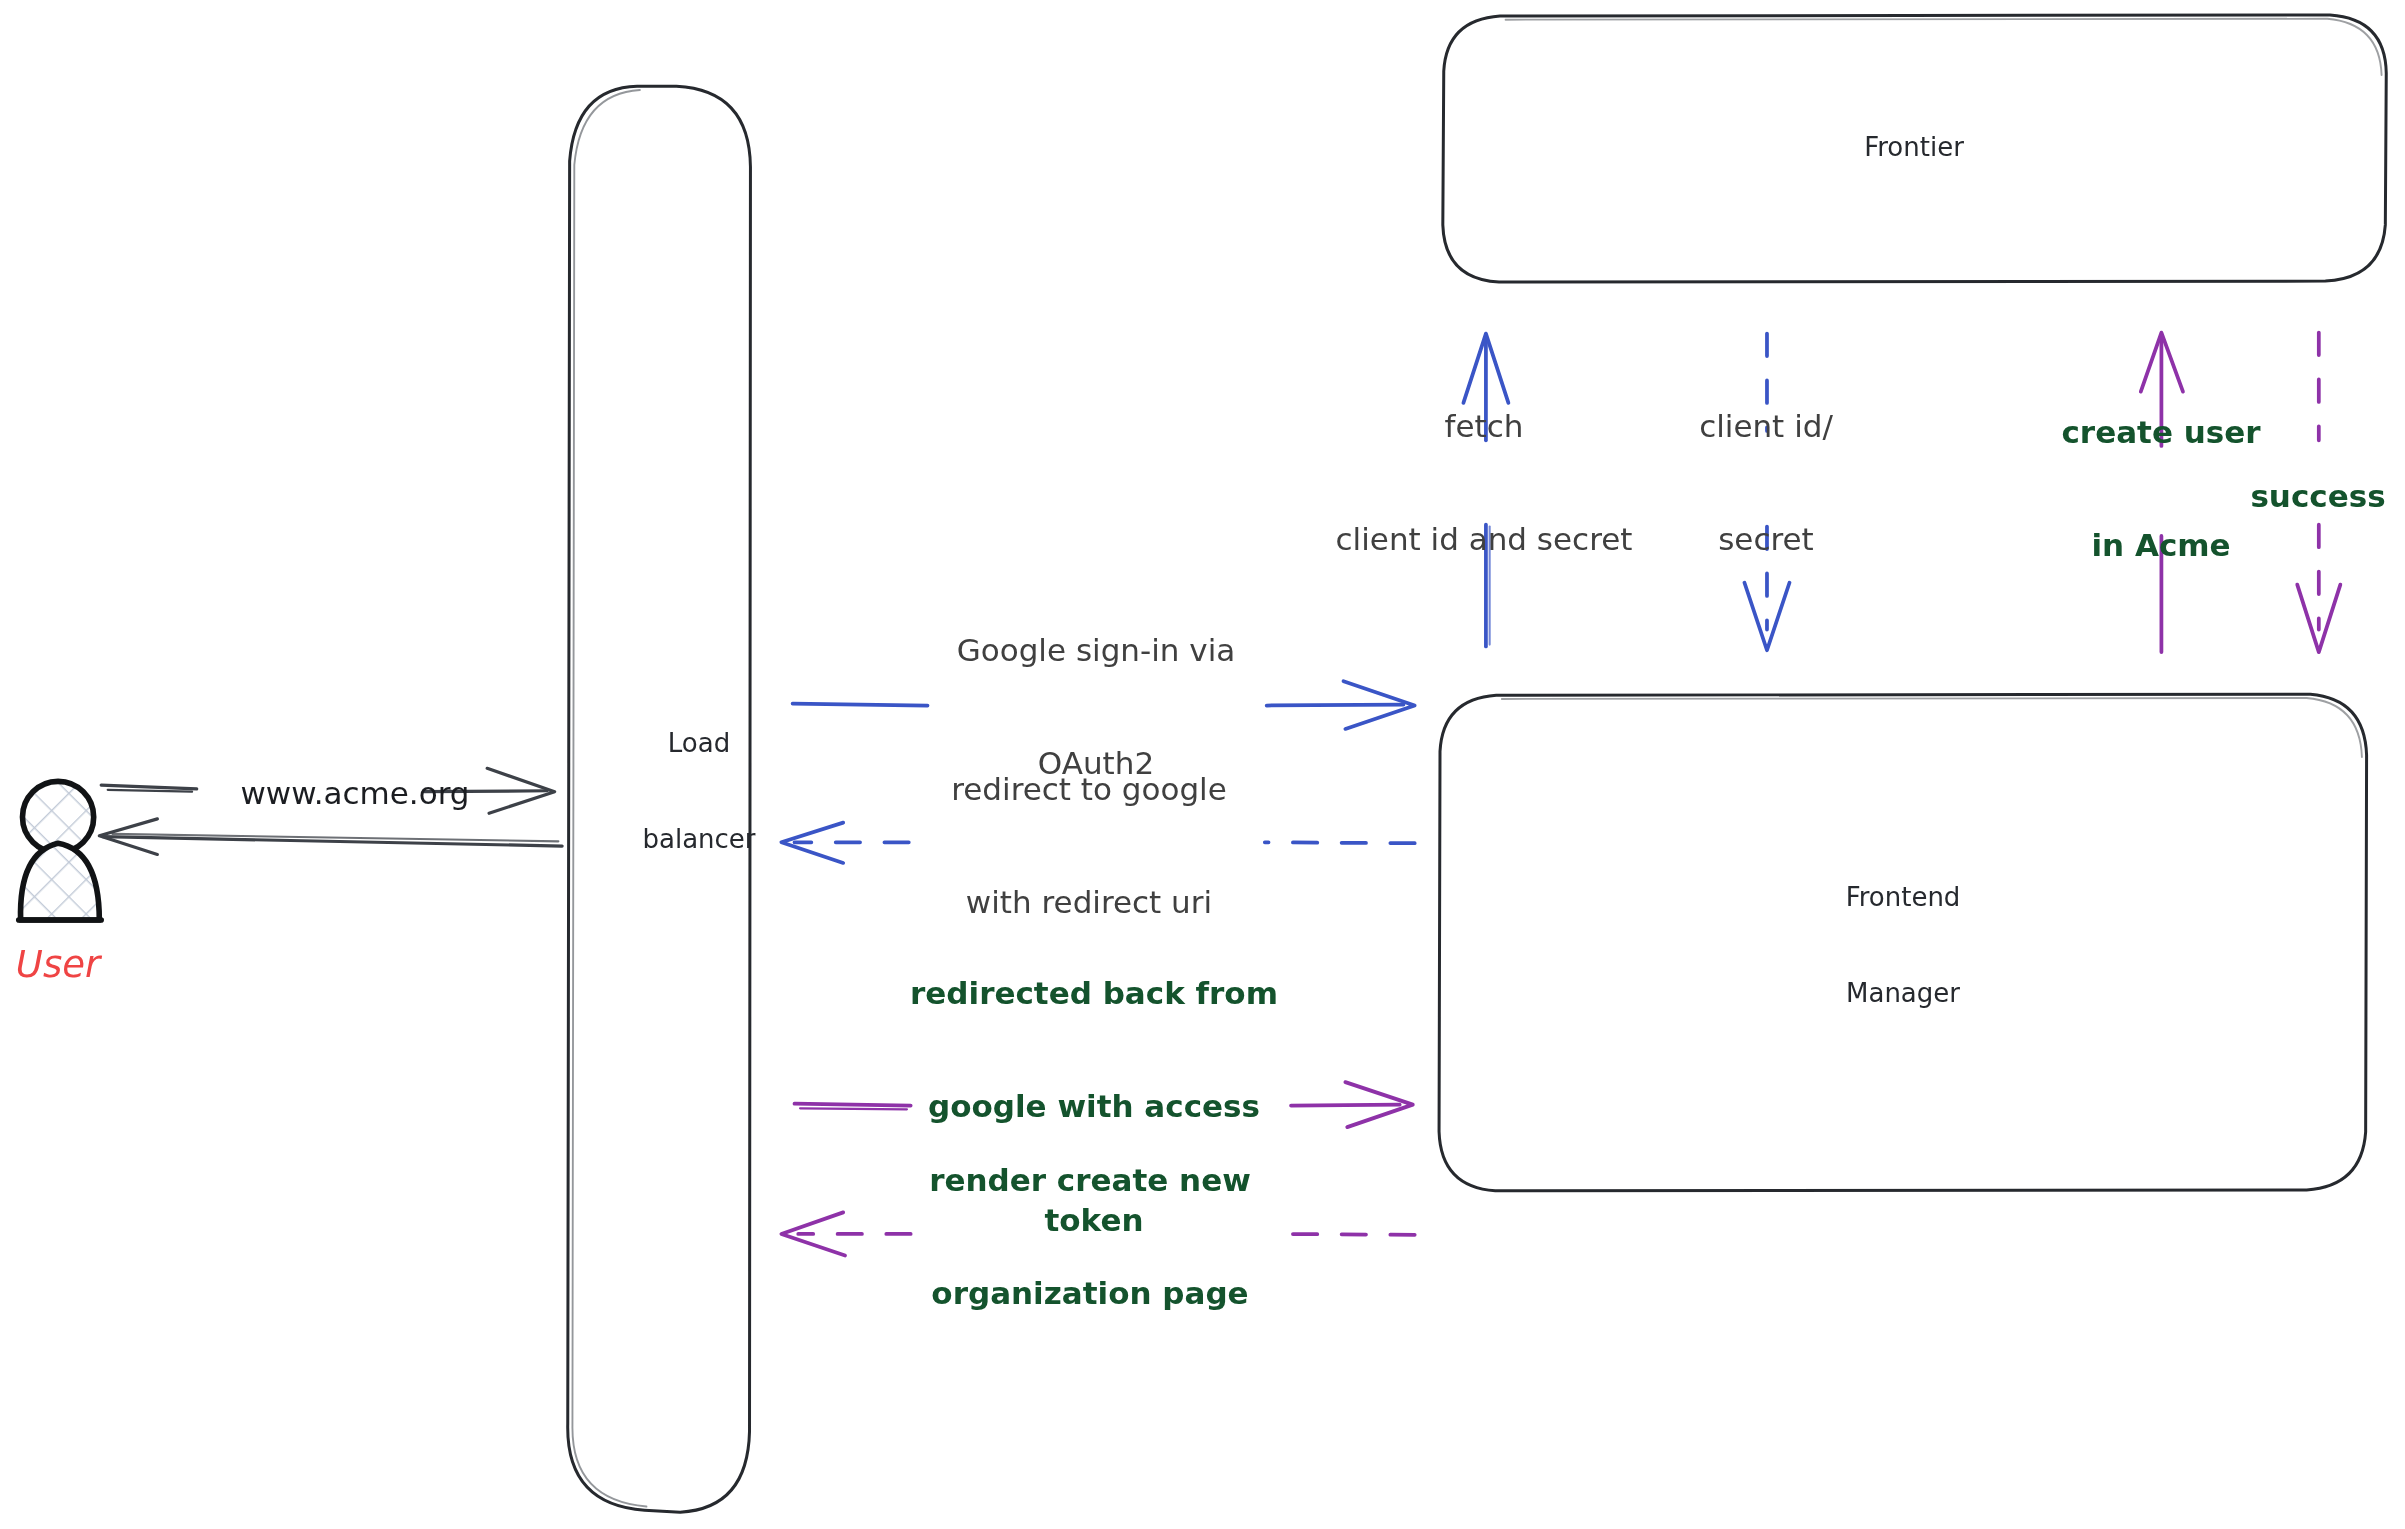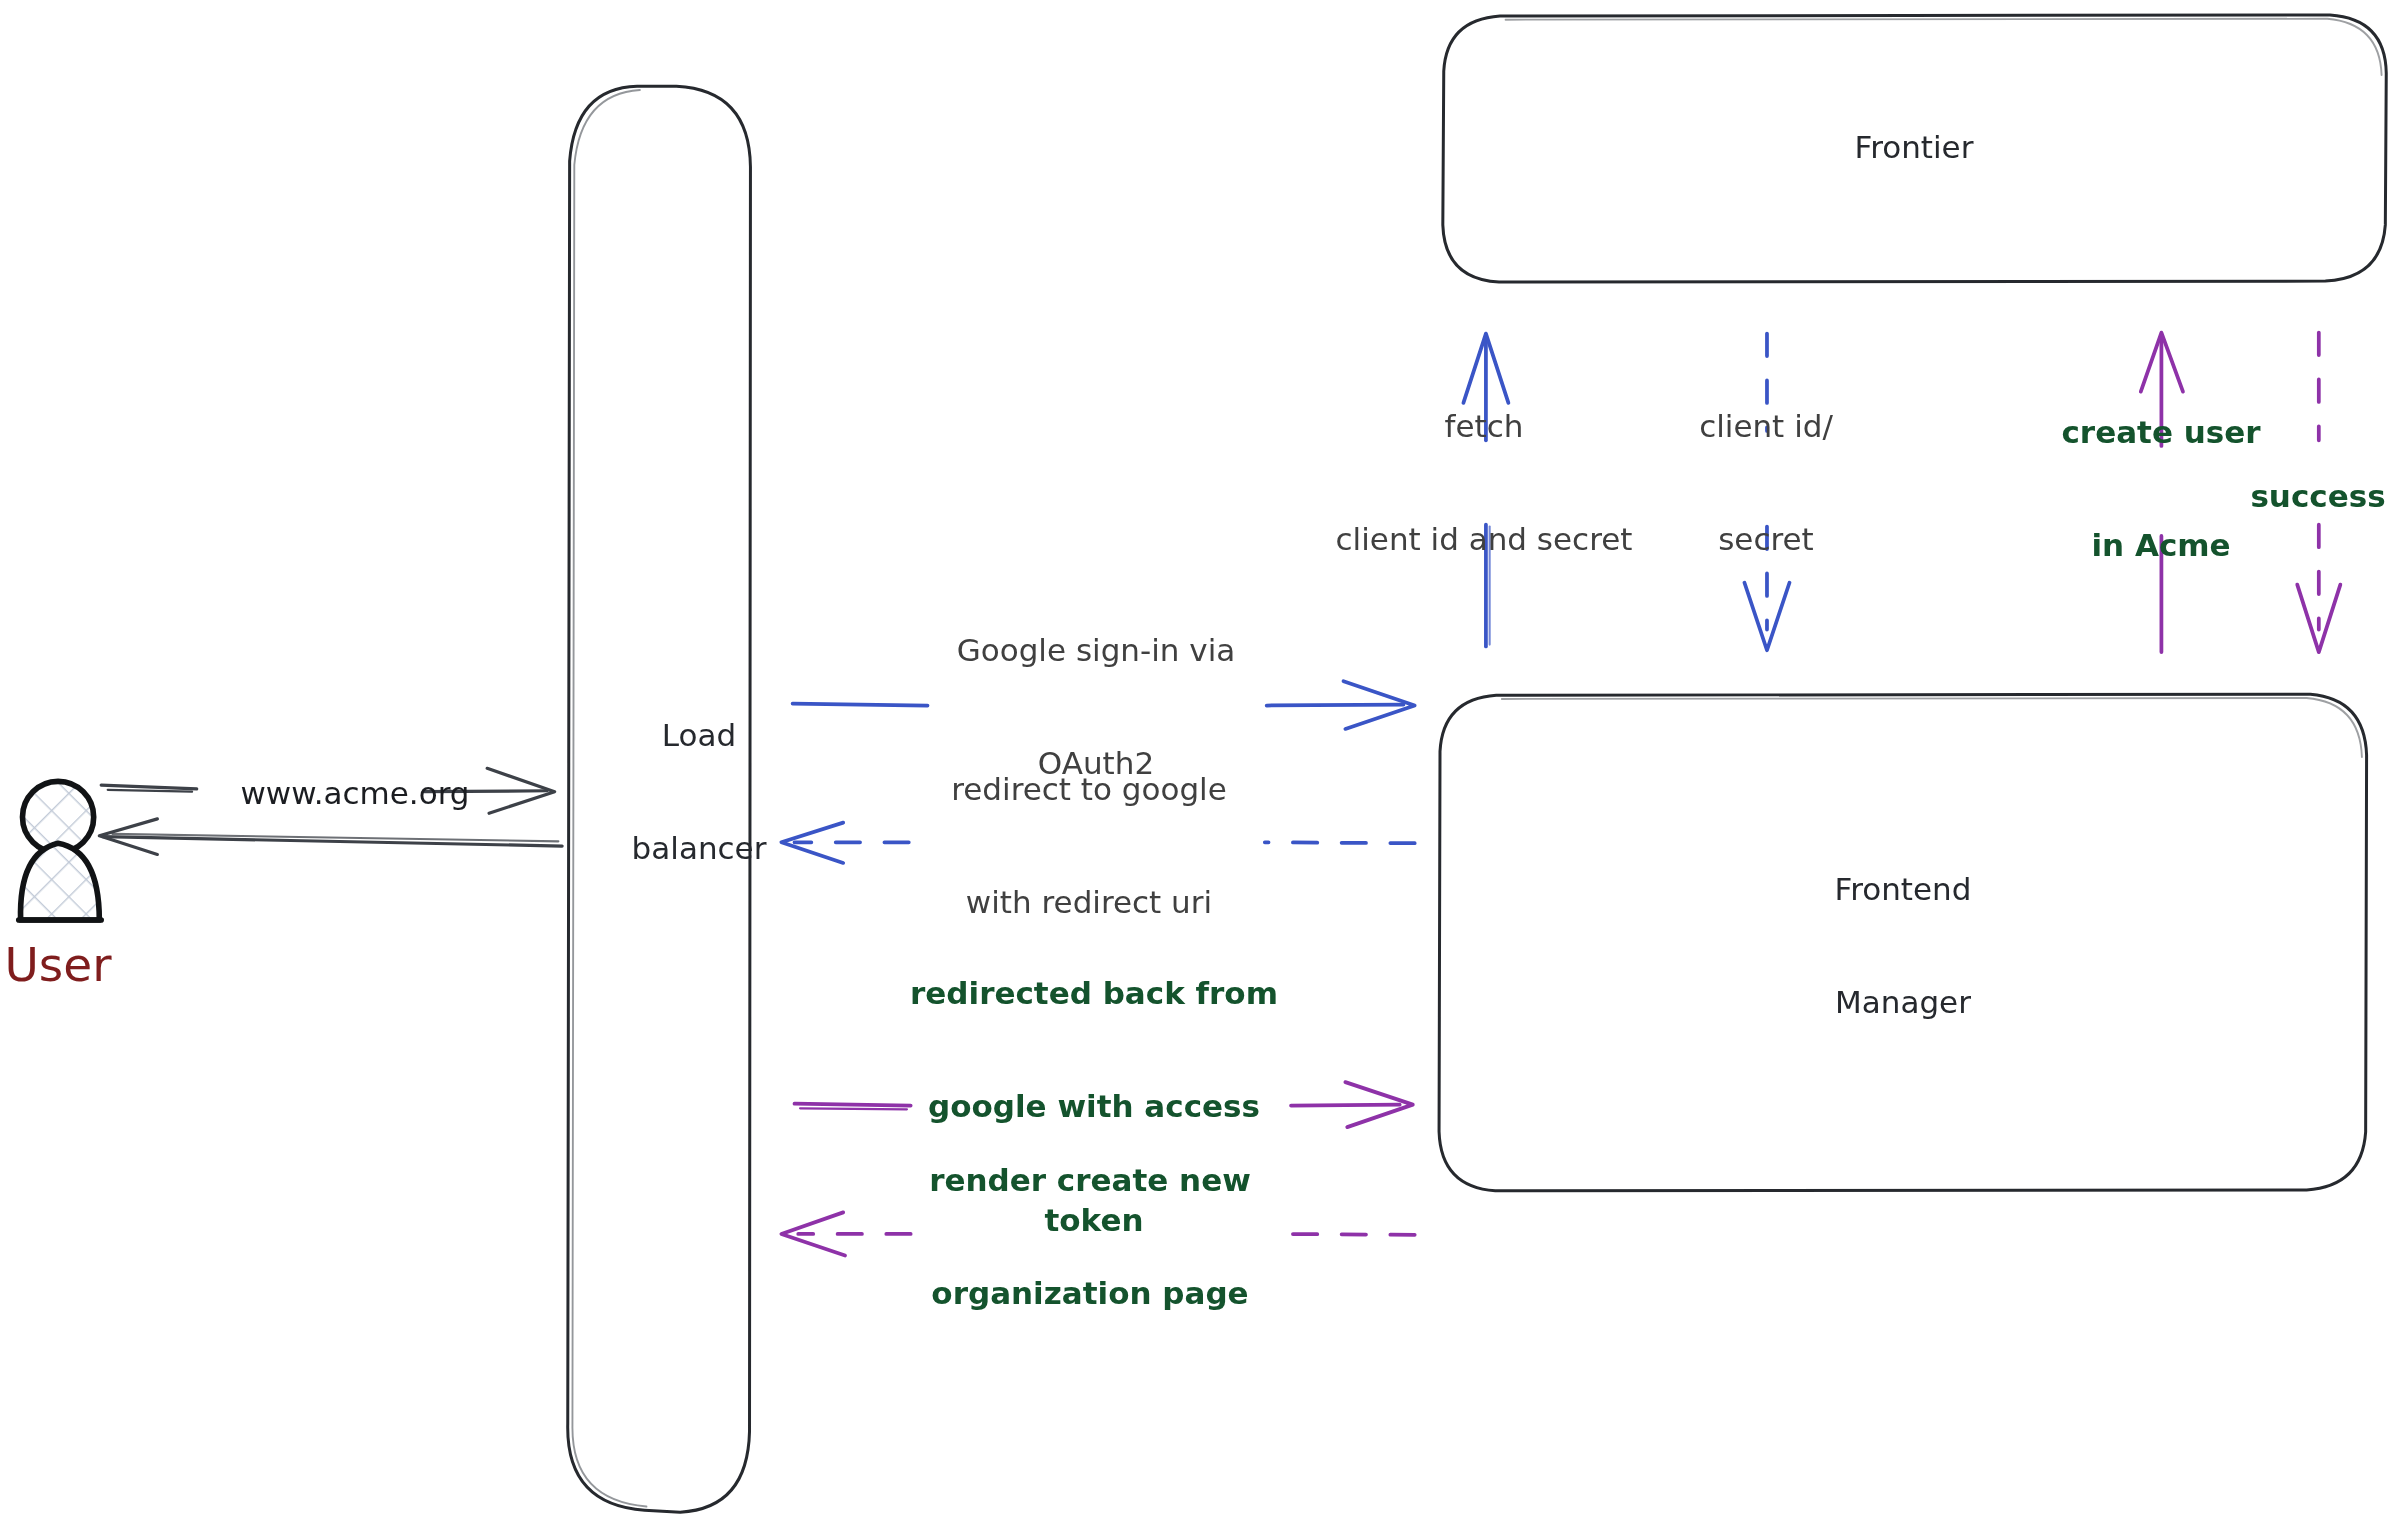--- a/index.html
+++ b/index.html
@@ -29,25 +29,26 @@
   .actor-label {
     position: absolute;
     text-align: center;
     line-height: 1.22;
     white-space: pre;
     pointer-events: none;
     font-family: "DejaVu Sans", sans-serif;
   }
   .node-label {
     color: #26292e;
-    font-size: 31px;
+    font-size: 26px;
   }
   .actor-label {
-    color: #7f1d1d;
-    font-size: 47px;
+    color: #ef4444;
+    font-size: 37px;
+    font-style: italic;
   }
   .edge-label {
     font-size: 31px;
   }
   .edge-label.blue { color: #404040; text-align: center; }
   .edge-label.purple { color: #14532d; font-weight: bold; }
   .lbl-center {
     transform: translate(-50%, -50%);
   }
 </style>

